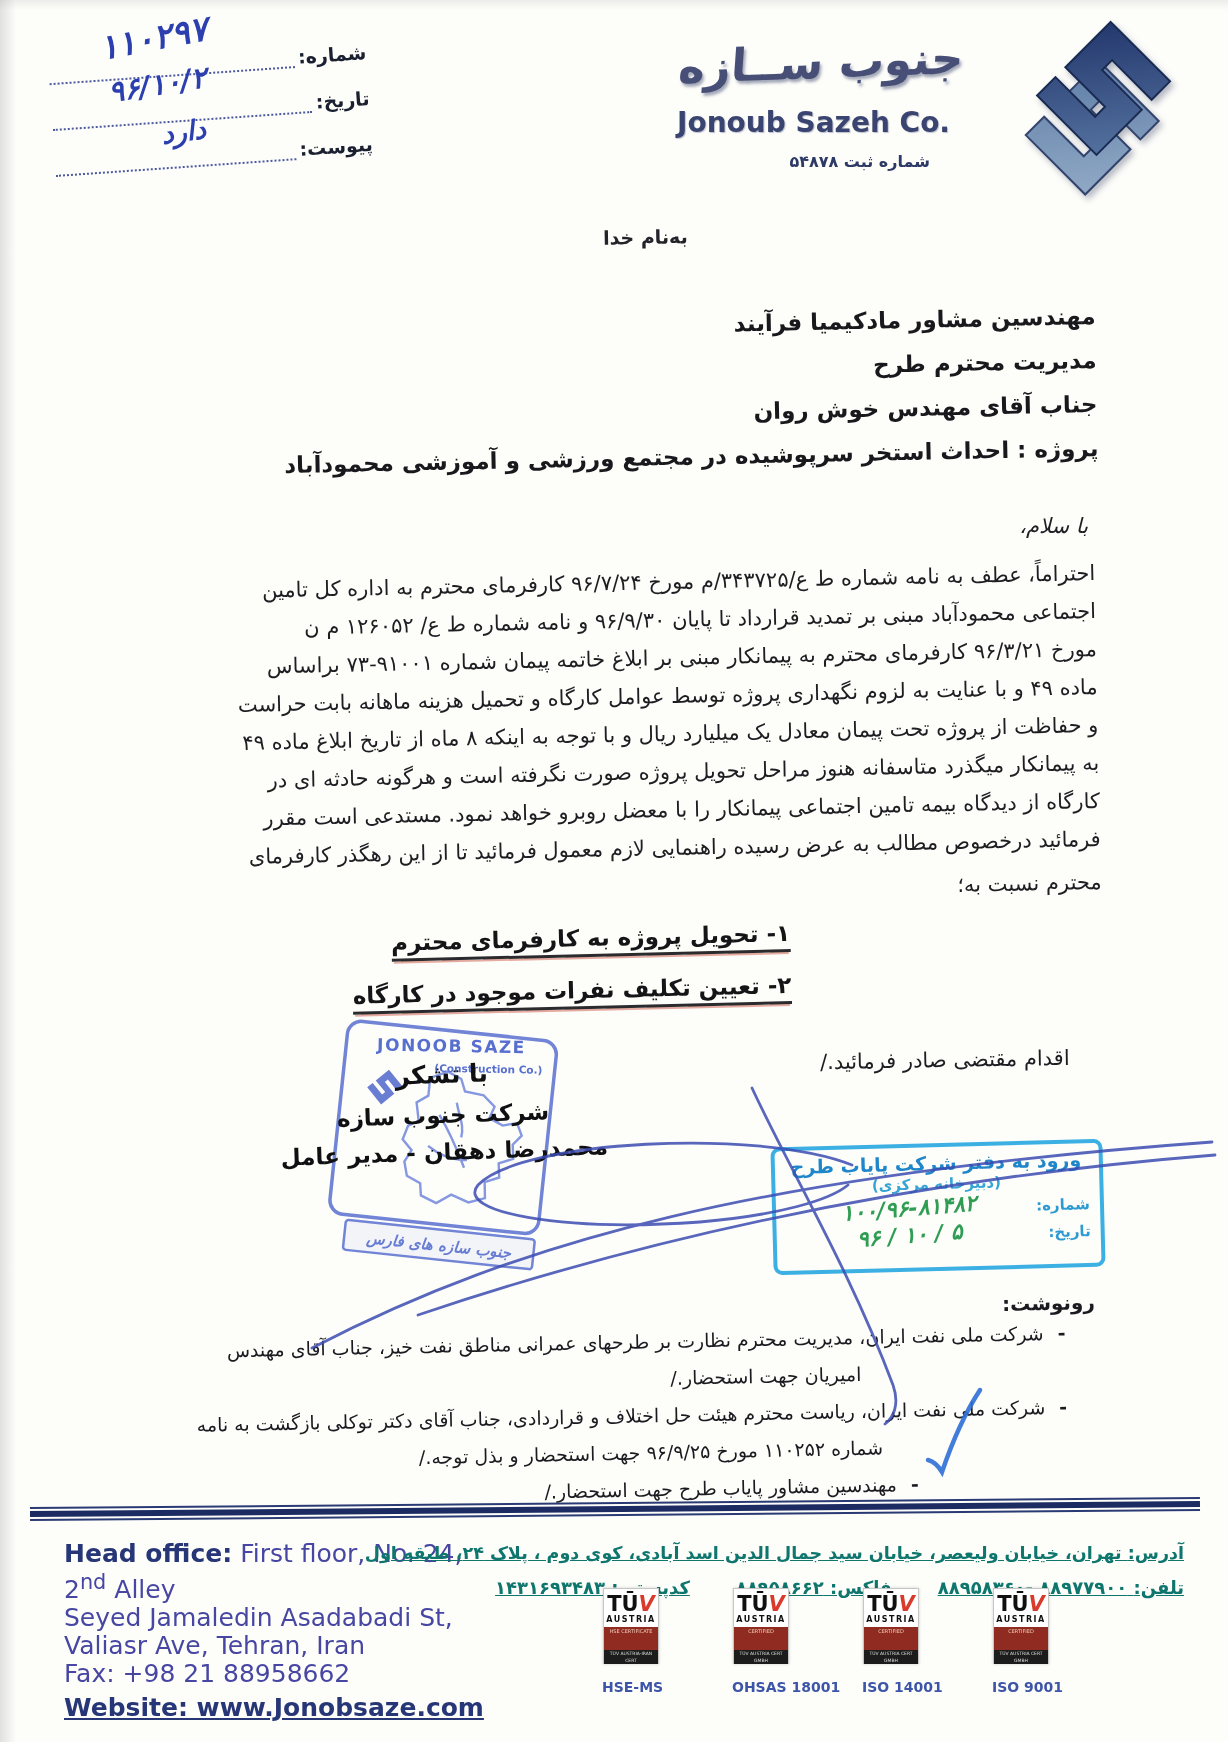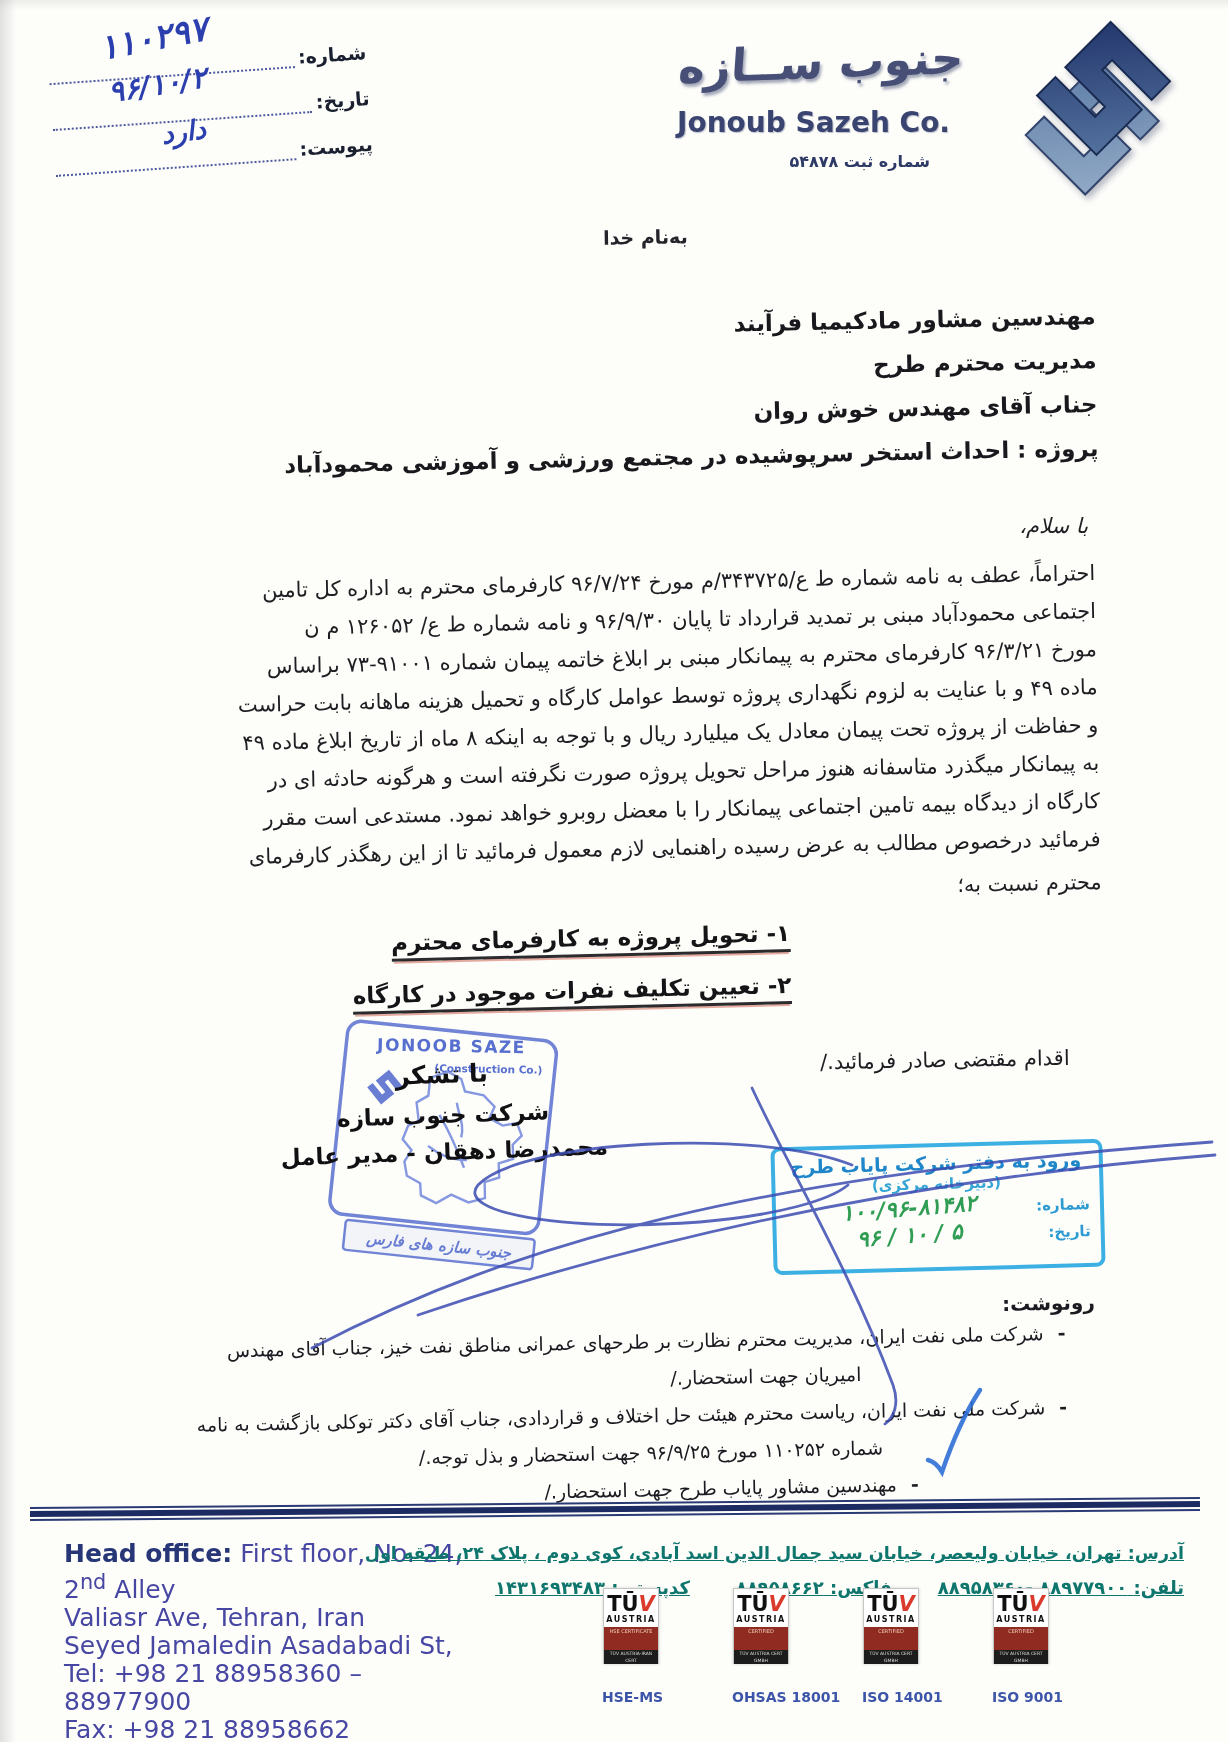--- a/index.html
+++ b/index.html
@@ -96,21 +96,21 @@
   #badges{position:absolute;left:602px;top:1588px;display:flex;gap:72px;}
   .badge{width:58px;text-align:center;}
   .badge-card{width:56px;height:76px;margin:0 auto;background:#fff;border:1px solid #c6c6c4;
               box-shadow:0 0 3px rgba(0,0,0,.18);padding-top:5px;box-sizing:border-box;}
   .tuv-mark{font-weight:bold;font-size:21px;line-height:20px;color:#101010;letter-spacing:0;}
   .tuv-mark .v{color:#d93a2b;font-style:italic;}
   .tuv-austria{font-size:8px;font-weight:bold;color:#101010;letter-spacing:1.5px;margin-top:1px;}
   .tuv-banner{margin-top:3px;background:#8f2b20;color:#f3d0bc;font-size:5px;line-height:7px;height:21px;
               overflow:hidden;padding:1px;}
   .tuv-strip{background:#1c1c1c;color:#ddd;font-size:4.5px;line-height:7px;overflow:hidden;}
-  .badge-label{margin-top:25px;font-size:14px;color:#3d55a8;font-weight:bold;white-space:nowrap;}
+  .badge-label{margin-top:15px;font-size:14px;color:#3d55a8;font-weight:bold;white-space:nowrap;}
 
   
   .stamp-en-title{font-weight:bold;letter-spacing:1.5px;}
 </style>
 </head>
 <body>
 
 <div id="page">
   <div class="scan-edge"></div>
   <div class="scan-top"></div>
@@ -247,23 +247,22 @@
   </svg>
 
   <div id="divider">
     <div class="r1"></div>
       <div class="r2"></div>
       <div class="r3"></div>
   </div>
 
   <div id="footer-en">
     <div><span class="ho">Head office:</span><span> First floor, No. 24, 2</span><sup>nd</sup><span> Alley</span></div>
+    <div>Seyed Jamaledin Asadabadi St,</div>
     <div>Valiasr Ave, Tehran, Iran</div>
-    <div>Seyed Jamaledin Asadabadi St,</div>
-    <div>Tel: +98 21 88958360 – 88977900</div>
     <div>Fax: +98 21 88958662</div>
     <div class="web">Website: www.Jonobsaze.com</div>
   </div>
 
   <div id="footer-fa">
     <div id="fa-address">
       <span class="lbl">آدرس:</span><span> تهران، خیابان ولیعصر، خیابان سید جمال الدین اسد آبادی، کوی دوم ، پلاک ۲۴، طبقه اول</span>
     </div>
     <div id="fa-contacts">
       <span class="pair"><span>تلفن:</span> <span class="fa-num">۸۸۹۵۸۳۶۰- ۸۸۹۷۷۹۰۰</span></span>

